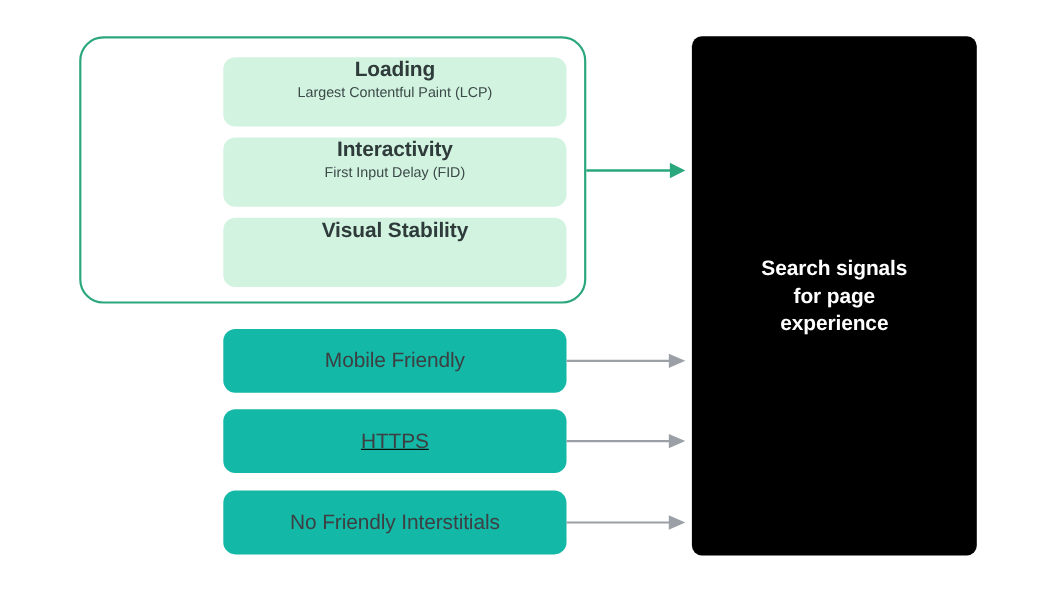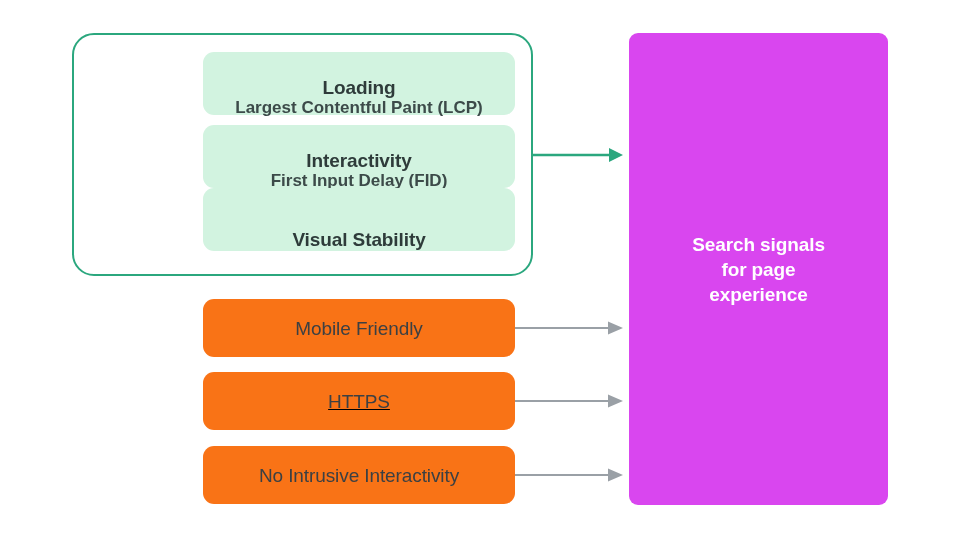--- a/index.html
+++ b/index.html
@@ -50,48 +50,48 @@
     position: absolute;
     left: 203px;
     width: 312px;
     height: 63px;
     background: #D2F3E0;
     border-radius: 11px;
     box-sizing: border-box;
     display: flex;
     flex-direction: column;
     align-items: center;
-    justify-content: flex-end;
+    justify-content: flex-start;
   }
   .metric-card.m0 { top: 52px; }
   .metric-card.m1 { top: 125px; }
-  .metric-card.m2 { top: 188px; }
+  .metric-card.m2 { top: 198px; }
 
   .metric-title {
     color: #2E3B3A;
     font-size: 19px;
     font-weight: bold;
     line-height: 23px;
     letter-spacing: -0.1px;
   }
   .metric-sub {
     color: #3C4A49;
-    font-size: 17px;
-    font-weight: bold;
+    font-size: 13px;
+    font-weight: normal;
     line-height: 15px;
     margin-top: 1px;
   }
 
   
   .signal-box {
     position: absolute;
     left: 203px;
     width: 312px;
     height: 58px;
-    background: #f97316;
+    background: #14b8a6;
     border-radius: 11px;
     display: flex;
     align-items: center;
     justify-content: center;
     box-sizing: border-box;
   }
   .signal-box.s0 { top: 299px; }
   .signal-box.s1 { top: 372px; text-decoration: underline; }
   .signal-box.s2 { top: 446px; }
 
@@ -103,21 +103,21 @@
     letter-spacing: -0.1px;
   }
 
   
   .outcome-panel {
     position: absolute;
     left: 629px;
     top: 33px;
     width: 259px;
     height: 472px;
-    background: #d946ef;
+    background: #000000;
     border-radius: 9px;
     display: flex;
     align-items: center;
     justify-content: center;
     box-sizing: border-box;
   }
   .outcome-text {
     color: #ffffff;
     font-size: 19px;
     font-weight: bold;
@@ -161,21 +161,21 @@
 
   <div class="signal-box s0">
     <div class="signal-label">Mobile Friendly</div>
   </div>
 
   <div class="signal-box s1">
     <div class="signal-label">HTTPS</div>
   </div>
 
   <div class="signal-box s2">
-    <div class="signal-label">No Intrusive Interactivity</div>
+    <div class="signal-label">No Friendly Interstitials</div>
   </div>
 
   <div class="outcome-panel">
     <div class="outcome-text">Search signals
 for page
 experience</div>
   </div>
 
   <svg class="arrow-svg arrow-green" viewBox="0 0 90 40">
     <line x1="0" y1="20" x2="78" y2="20" stroke="#2BA77E" stroke-width="2.4"></line>

